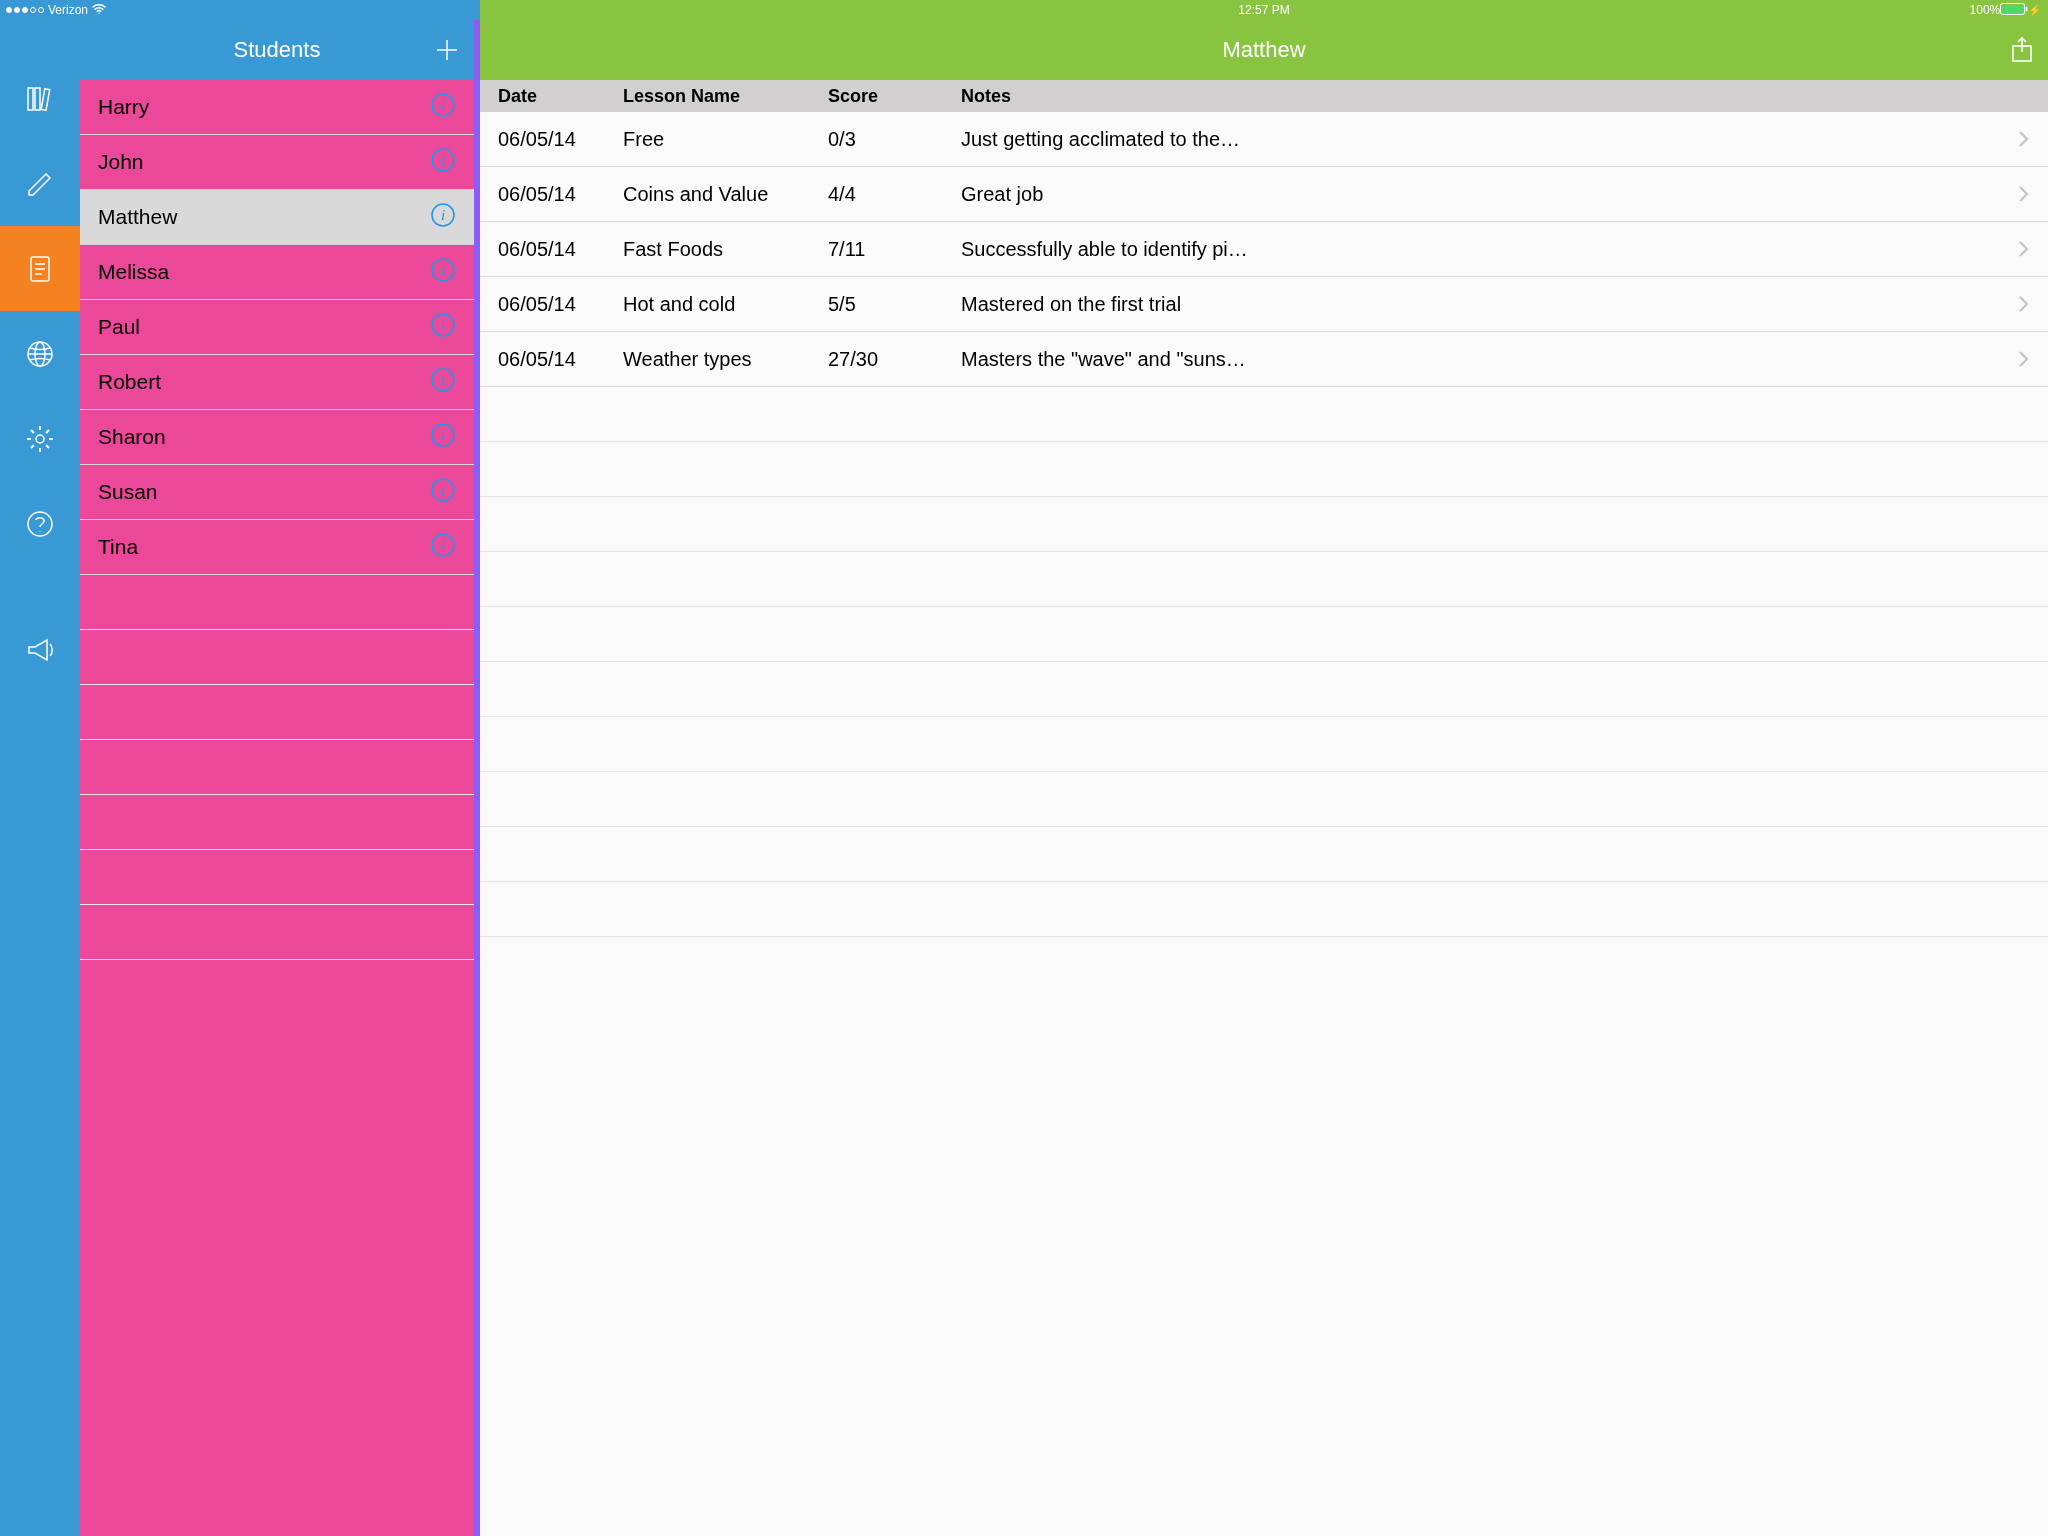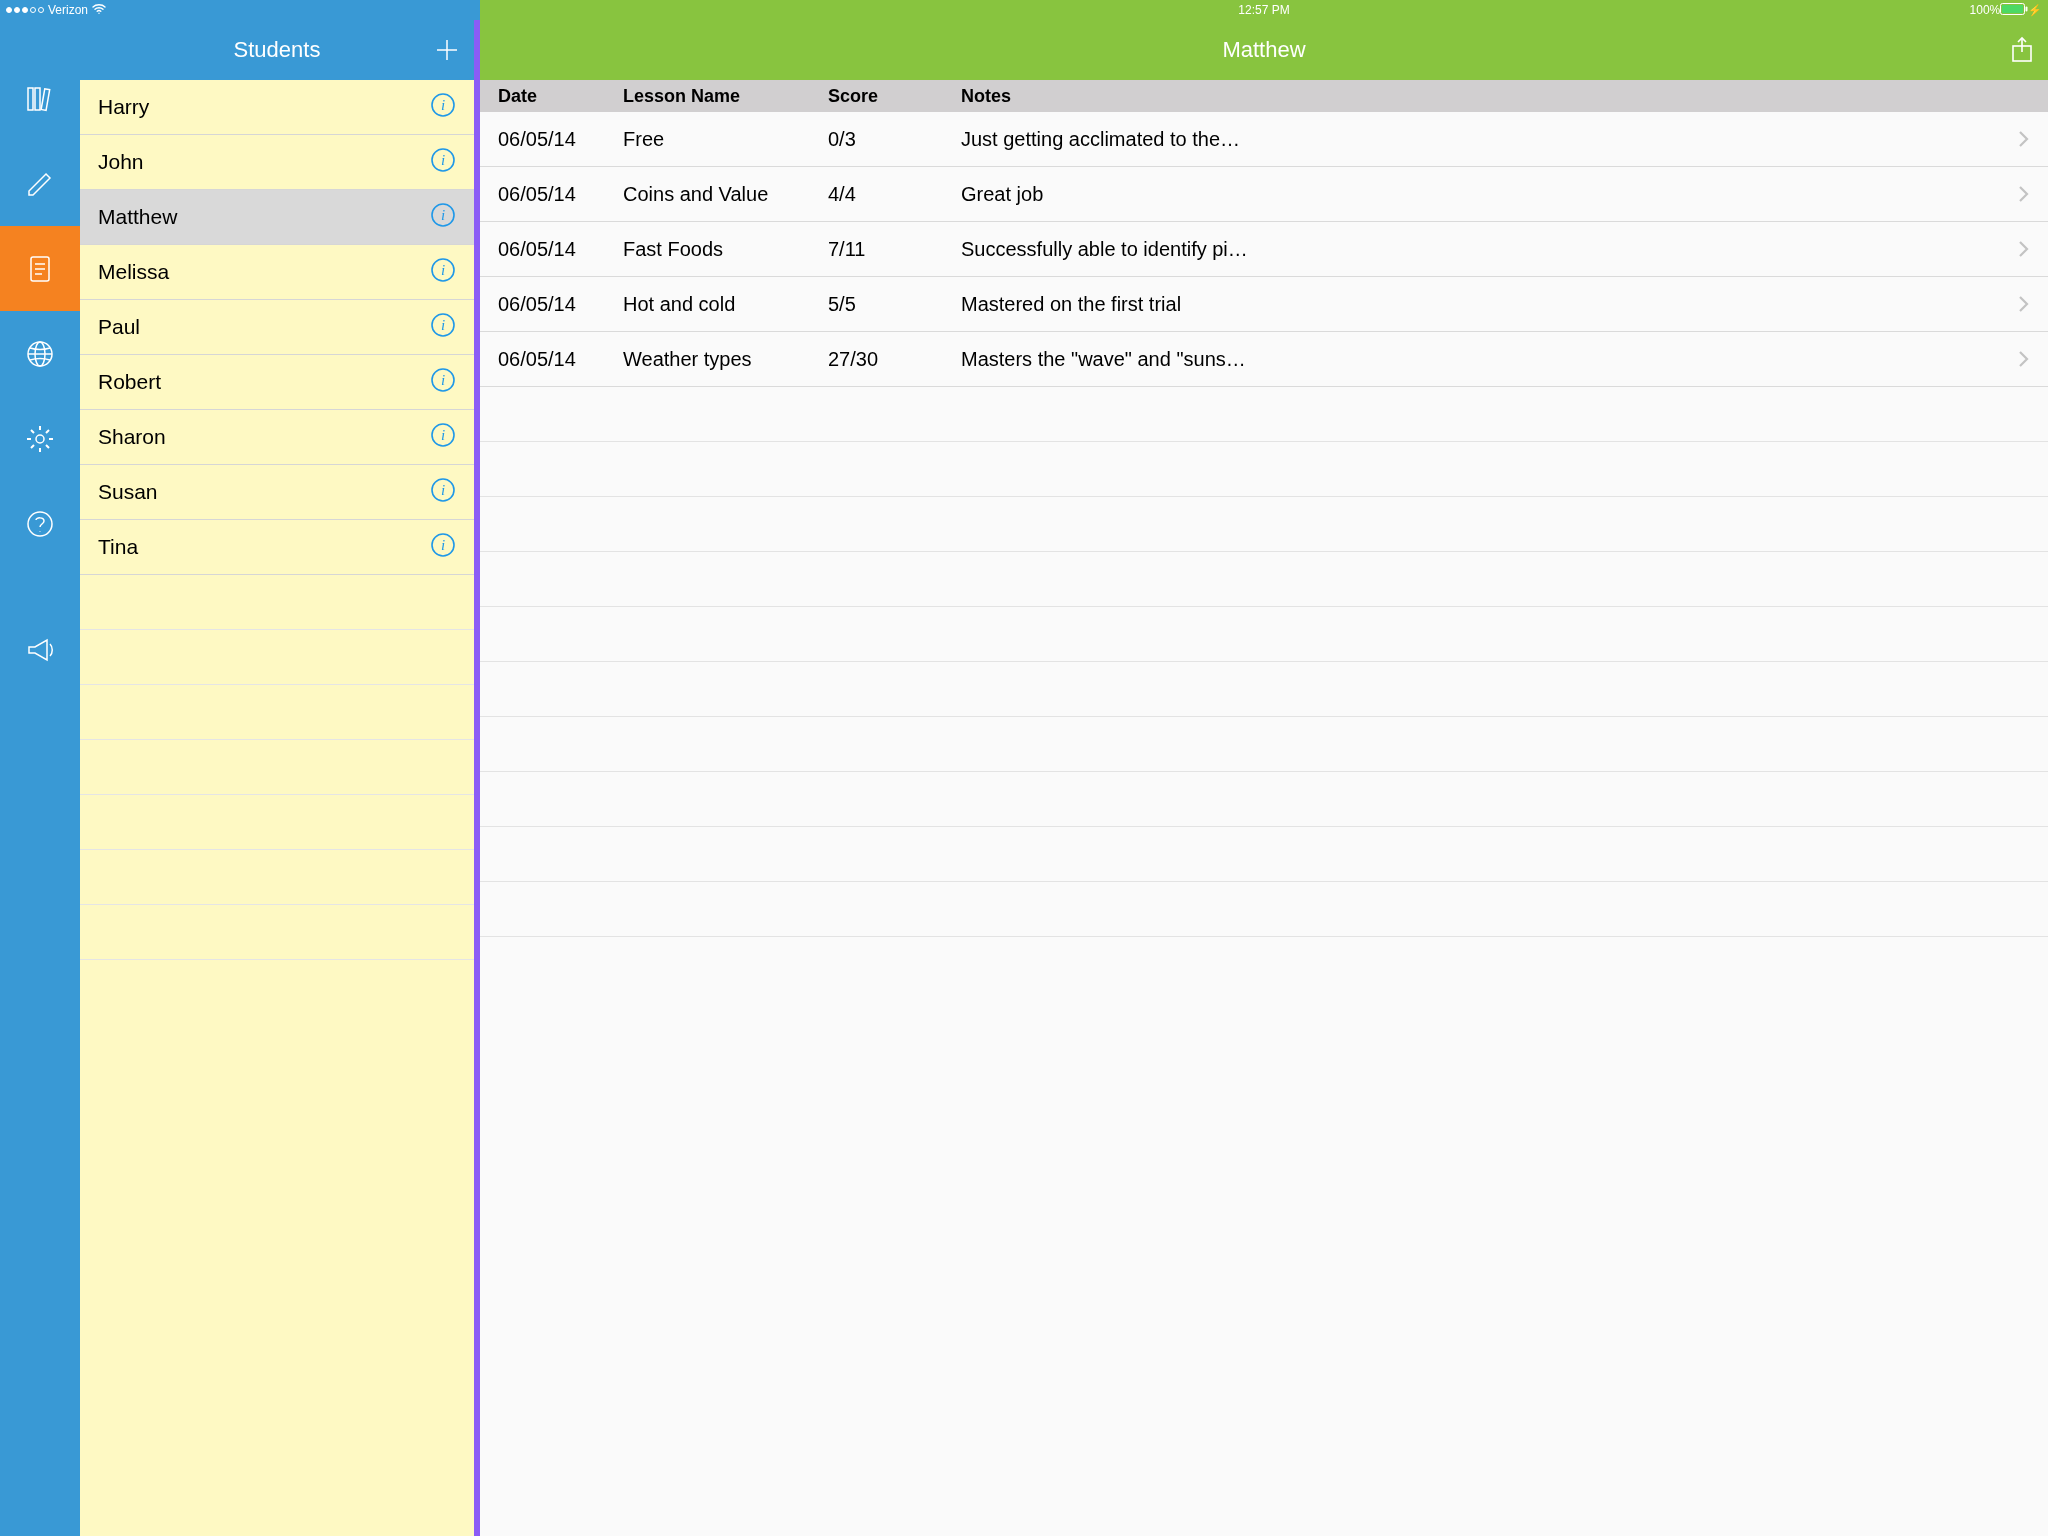--- a/index.html
+++ b/index.html
@@ -60,21 +60,21 @@
     height:60px; background:#3999d5;
     display:flex; align-items:center; justify-content:center;
     position:relative;
     color:#fff; font-size:22px; font-weight:500;
   }
   .add-btn {
     position:absolute; right:14px; top:0; bottom:0;
     display:flex; align-items:center; cursor:pointer;
   }
   .students-list {
-    flex:1; background:#fef9c3;
+    flex:1; background:#ec4899;
     overflow:hidden;
   }
   .student-row {
     height:55px; display:flex; align-items:center;
     padding:0 18px;
     border-bottom:1px solid #d6d6d6;
     font-size:21px;
     font-weight:400;
     cursor:pointer;
   }

